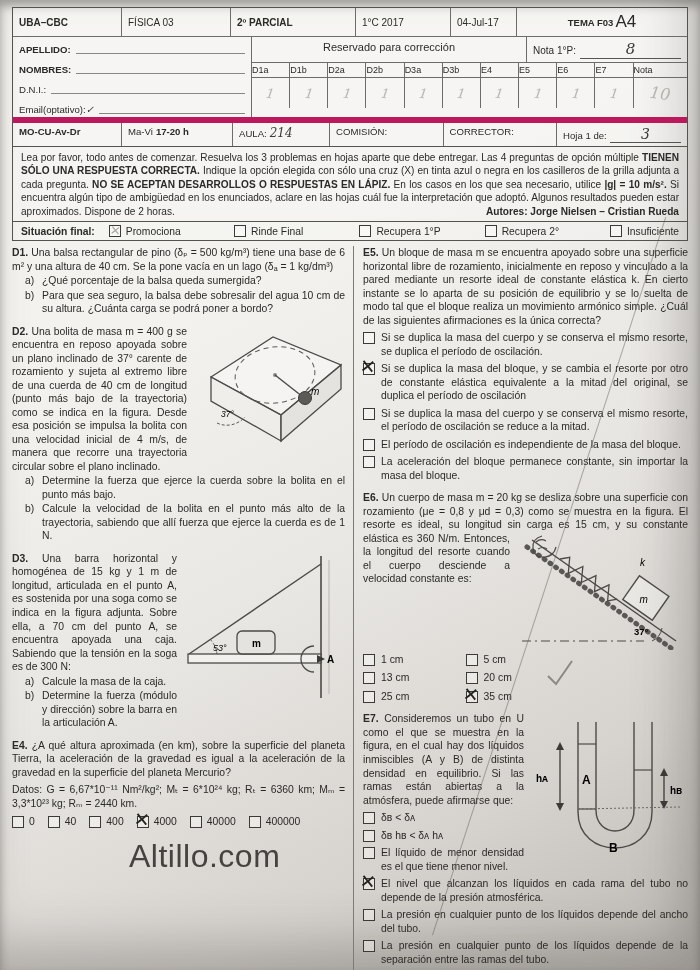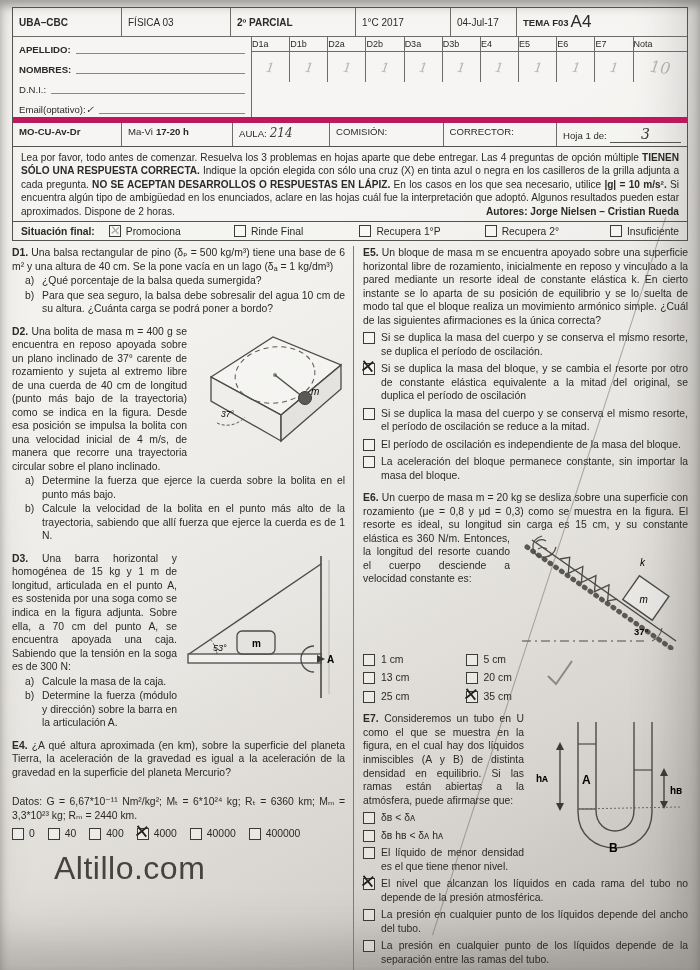--- a/index.html
+++ b/index.html
@@ -20,21 +20,21 @@
   .hdr{border:1.3px solid #55534f;font-size:10px;background:rgba(255,255,255,.25)}
   .hrow{display:flex;align-items:stretch}
   .bb{border-bottom:1px solid #6e6c68}
   .hc{padding:4px 6px;border-right:1px solid #6e6c68;display:flex;align-items:center}
   .hc:last-child{border-right:none}
   .uni{font-weight:bold;width:96px}
   .course{width:96px}
   .exam{font-weight:bold;width:112px}
   .term{width:82px}
   .date{flex:1}
-  .tema{width:158px;justify-content:flex-start;gap:2px}
+  .tema{width:158px;justify-content:center;gap:2px}
   .tema .t1{font-weight:bold;font-size:9.5px}
   .tema .t2{font-weight:normal;font-size:17px}
   .hmid{display:flex}
   .hleft{width:238px;border-right:1px solid #6e6c68;display:flex;flex-direction:column}
   .lblrow{display:flex;align-items:flex-end;height:18px;padding:0 6px 2px 6px;font-weight:bold;font-size:9.6px}
   .lblrow .fill{flex:1;border-bottom:1px solid #8a8781;margin-left:5px;position:relative;top:-1px}
   .lblrow.thin{font-weight:normal}
   .hright{flex:1;display:flex;flex-direction:column}
   .resrow{display:flex;border-bottom:1px solid #6e6c68}
   .reserv{flex:1;text-align:center;padding:4px 0;font-size:11px;border-right:1px solid #6e6c68}
@@ -75,21 +75,21 @@
   .itm .t{flex:1;text-align:justify}
   .figR{float:right;margin:0 0 3px 6px}
   .opt{display:flex;gap:6px;margin-top:4px;align-items:flex-start}
   .opt .cb{margin-top:1px}
   .opt .t{flex:1;text-align:justify}
   .optrow{display:flex;gap:13px;margin-top:5px;flex-wrap:wrap}
   .opt4{display:flex;gap:5px;align-items:center}
   .e6opts{width:205px;display:grid;grid-template-columns:1fr 1fr;row-gap:5px;margin-top:5px}
   .e6opts .opt4{gap:6px}
 
-  .wm{font-size:32px;color:#45433f;letter-spacing:.5px;margin:8px 0 0 42px;font-family:"Liberation Sans",sans-serif}
+  .wm{font-size:32px;color:#45433f;letter-spacing:.5px;margin:8px 0 0 117px;font-family:"Liberation Sans",sans-serif}
 
   svg{display:block}
   svg text{font-family:"Liberation Sans","DejaVu Sans",sans-serif}
 
   
   .pen1{position:absolute;left:432px;top:935px;width:755px;height:1.4px;background:#57534c;opacity:.45;transform:rotate(-72deg);transform-origin:left top;pointer-events:none}
   .pen2{position:absolute;left:545px;top:658px;opacity:.55;pointer-events:none}
 </style>
 </head>
 <body>
@@ -125,20 +125,27 @@
           <span>D.N.I.:</span>
             <span class="fill"></span>
         </div>
         <div class="lblrow thin">
           <span>Email(optativo):</span>
           <span class="hw" style="font-size:10px">✓</span>
           <span class="fill"></span>
         </div>
       </div>
       <div class="hright">
+        <div class="resrow">
+          <div class="reserv">Reservado para corrección</div>
+          <div class="nota1p">
+            <span>Nota 1°P:</span>
+            <span class="line hw" style="font-size:15px">8</span>
+          </div>
+        </div>
         <div class="grid">
           <div class="gcell ghead">D1a</div>
           <div class="gcell ghead">D1b</div>
           <div class="gcell ghead">D2a</div>
           <div class="gcell ghead">D2b</div>
           <div class="gcell ghead">D3a</div>
           <div class="gcell ghead">D3b</div>
           <div class="gcell ghead">E4</div>
           <div class="gcell ghead">E5</div>
           <div class="gcell ghead">E6</div>
@@ -305,21 +312,21 @@
             <span class="t">Calcule la masa de la caja.</span>
           </div>
         <div class="itm">
             <span class="k">b)</span>
             <span class="t">Determine la fuerza (módulo y dirección) sobre la barra en la articulación A.</span>
           </div>
       </div>
 
       <div class="prob">
         <p><b class="pid">E4.</b> <span>¿A qué altura aproximada (en km), sobre la superficie del planeta Tierra, la aceleración de la gravedad es igual a la aceleración de la gravedad en la superficie del planeta Mercurio?</span></p>
-        <p style="margin-top:16px">Datos: G = 6,67*10⁻¹¹ Nm²/kg²; Mₜ = 6*10²⁴ kg; Rₜ = 6360 km; Mₘ = 3,3*10²³ kg; Rₘ = 2440 km.</p>
+        <p style="margin-top:4px">Datos: G = 6,67*10⁻¹¹ Nm²/kg²; Mₜ = 6*10²⁴ kg; Rₜ = 6360 km; Mₘ = 3,3*10²³ kg; Rₘ = 2440 km.</p>
         <div class="optrow">
           <span class="opt4">
               <span class="cb">
                 <span class="mk"></span>
               </span>
               <span>0</span>
             </span>
           <span class="opt4">
               <span class="cb">
                 <span class="mk"></span>

